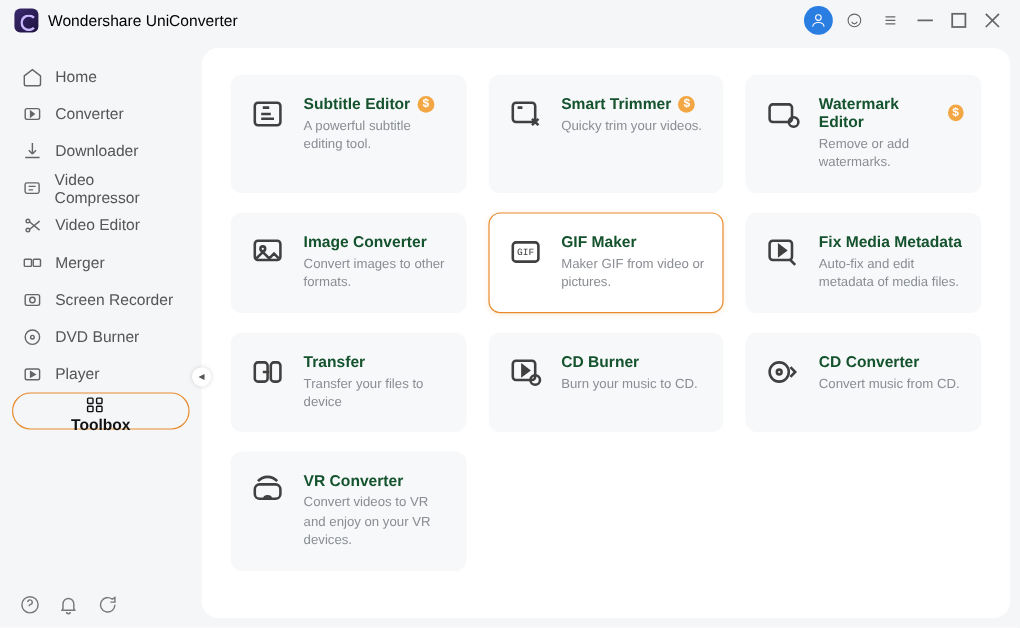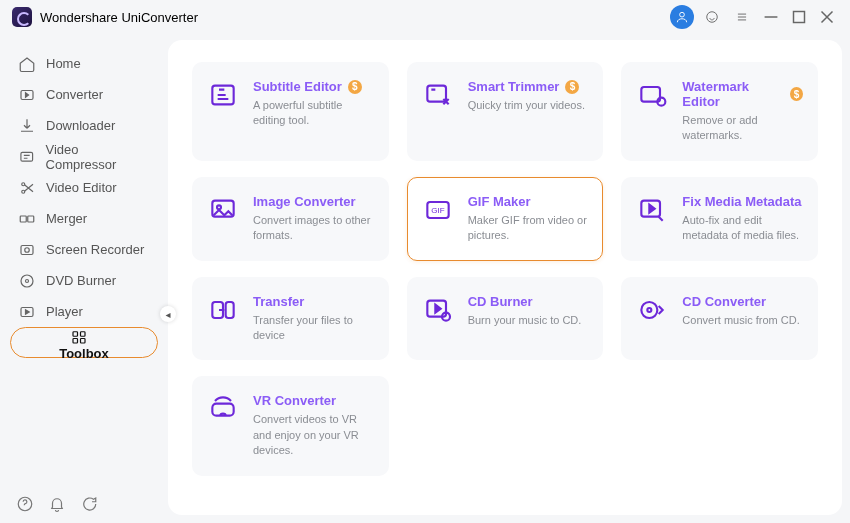--- a/index.html
+++ b/index.html
@@ -99,25 +99,26 @@
   border:1.5px solid transparent;
 }
 .card.selected { 
   background:#fff; 
   border:1.5px solid #e88b2e; 
   box-shadow: 0 1px 4px rgba(232,139,46,.15);
 }
 .card .cico {
   width:32px;height:32px; flex-shrink:0;
   display:flex;align-items:flex-end;justify-content:center;
-  color:#6d28d9;
+  color:#404040;
+  font-family:Liberation Mono, monospace;
 }
 .card .ct { flex:1; }
 .card .ct .hd { display:flex; align-items:center; gap:6px; margin-bottom:4px;}
-.card .ct .hd .ttl { font-size:13px; font-weight:600; color:#8b5cf6;}
+.card .ct .hd .ttl { font-size:13px; font-weight:600; color:#14532d;}
 .card .ct .desc { font-size:11px; color:#8a8d93; line-height:1.4;}
 .badge {
   width:14px;height:14px;border-radius:50%;background:#f3a744;
   color:#fff;font-size:10px;font-weight:700;display:flex;align-items:center;justify-content:center;
 }
 .lastcard-wrap { grid-column: 1 / 2; }
 svg { stroke: currentColor; fill:none; stroke-width:1.6; }
 </style>
 </head>
 <body>

